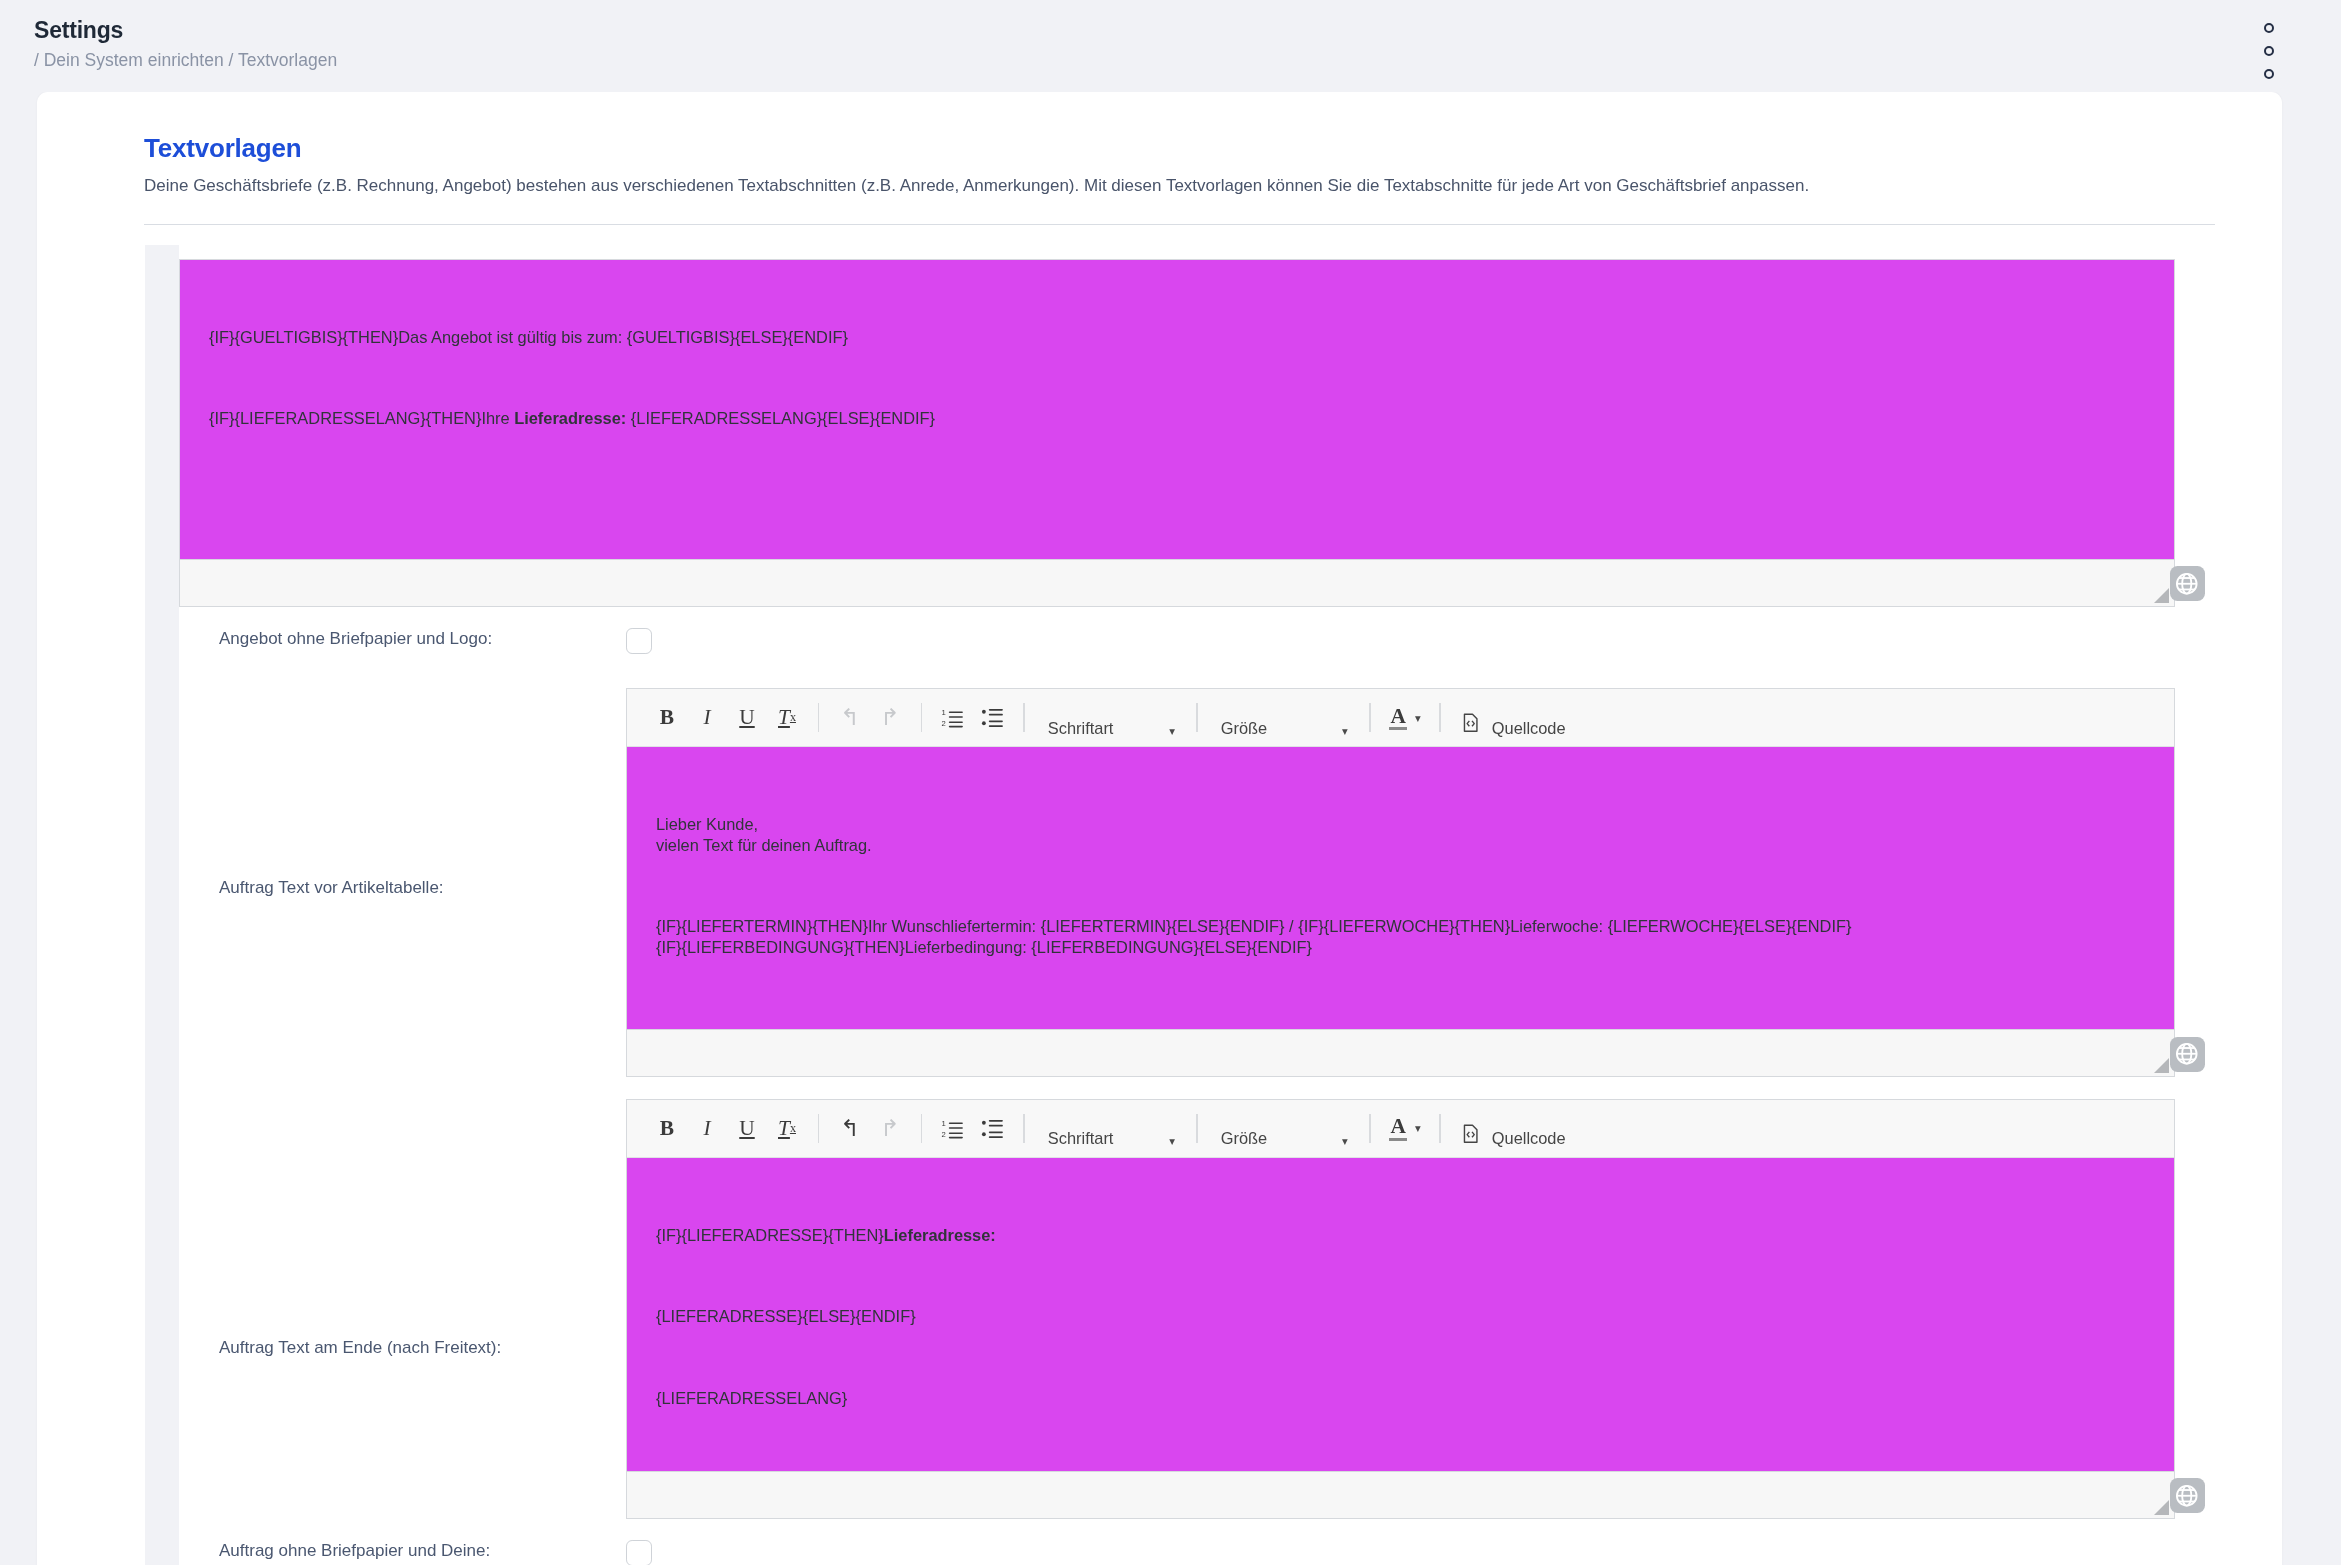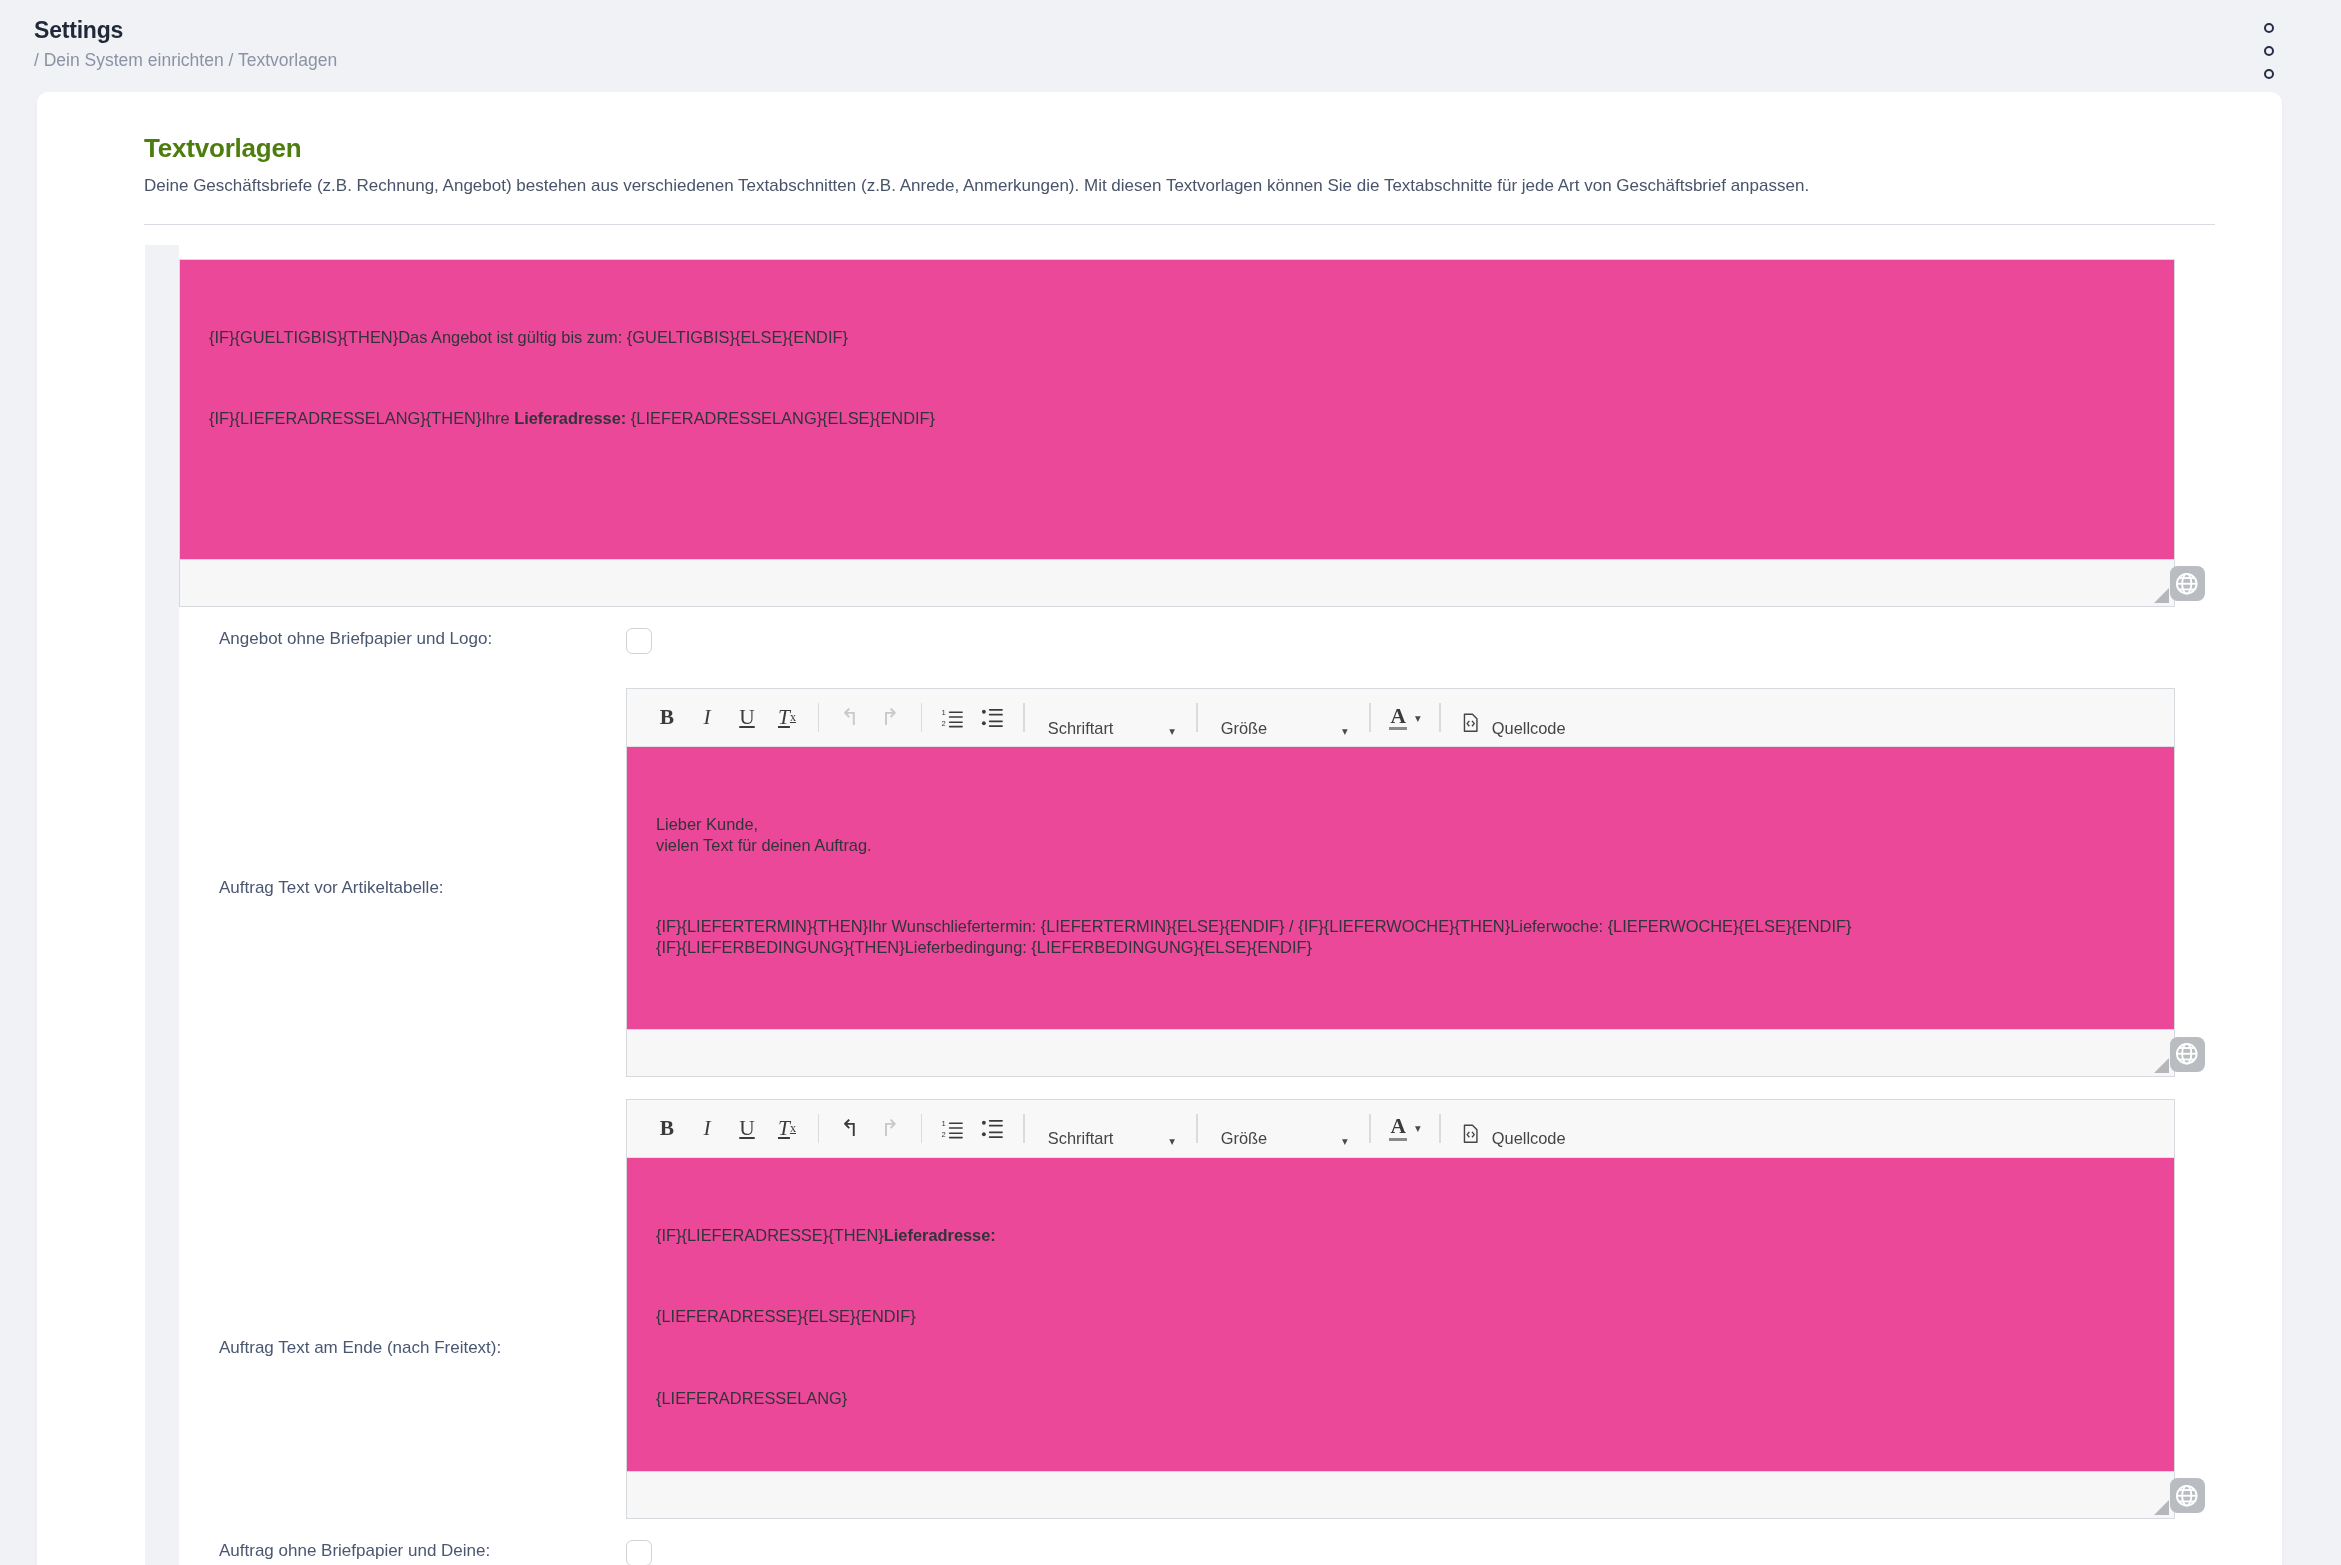--- a/index.html
+++ b/index.html
@@ -59,21 +59,21 @@
     background: #ffffff;
     border-radius: 10.7px 10.7px 0 0;
     min-height: 1474px;
     padding: 41px 0 0 0;
     box-shadow: 0 0.8px 2.3px rgba(20,30,60,.05);
   }
   .card-head { padding: 0 67px 0 107px; }
   .page-title {
     font-size: 26px;
     font-weight: bold;
-    color: #4d7c0f;
+    color: #1d4ed8;
     margin: 0 0 10.7px 0;
     letter-spacing: -0.2px;
   }
   .page-desc {
     font-size: 17px;
     color: #49546a;
     line-height: 1.35;
     margin: 0;
   }
   .divider {
@@ -126,21 +126,21 @@
     background: #fff;
     position: relative;
   }
   .editor-body {
     padding: 26px 29px 23px 29px;
     font-size: 16.4px;
     color: #31343a;
     line-height: 1.25;
     white-space: pre-wrap;
     word-break: break-word;
-    background: #ec4899;
+    background: #d946ef;
   }
   .editor-body p { margin: 0 0 20px 0; }
   .editor-body p:last-child { margin-bottom: 0; }
   .editor-body b { font-weight: bold; }
 
   .editor-footer {
     border-top: 1.5px solid #d6d9dd;
     background: #f7f7f7;
     height: 47px;
     position: relative;

